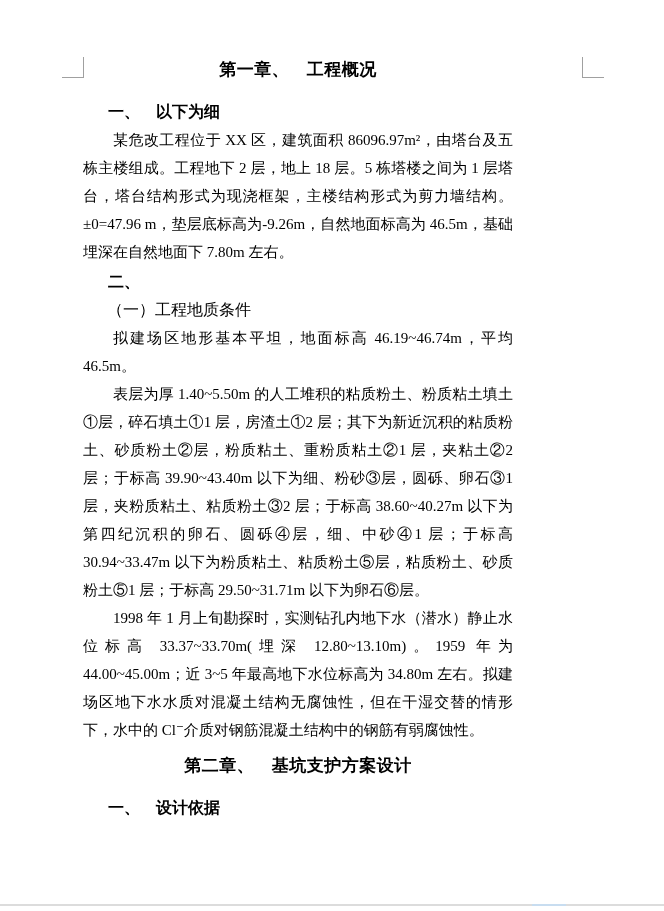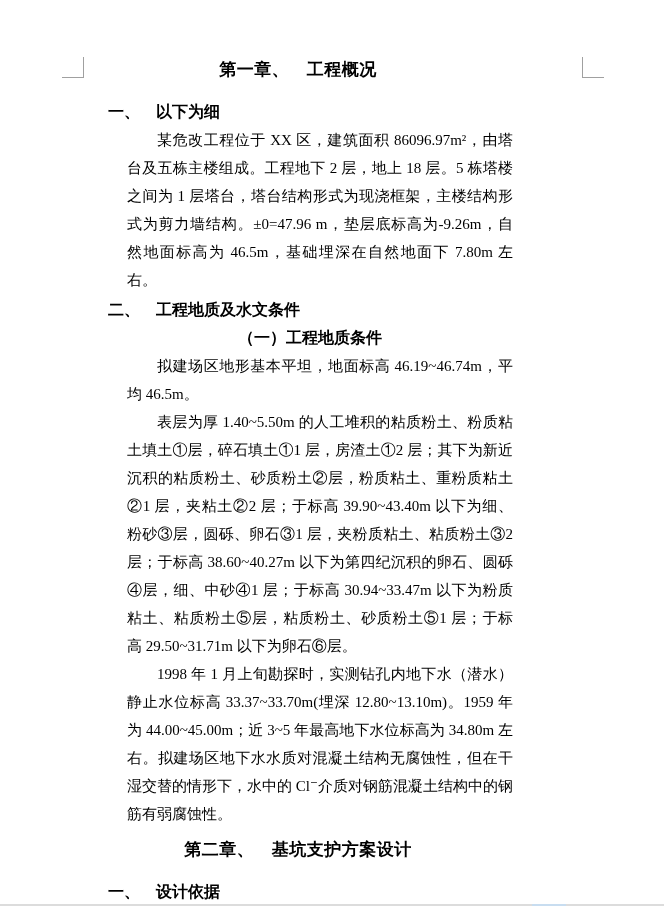--- a/index.html
+++ b/index.html
@@ -45,32 +45,30 @@
     font-size: 16px;
     line-height: 28px;
   }
   .section-heading.first { margin-top: 15px; }
   .section-heading.second { margin-top: 2px; }
   .sec-num { display: inline-block; width: 48px; flex: 0 0 48px; }
 
   .sub-heading {
     margin-left: 24px;
     font-family: "Liberation Sans", "DejaVu Sans", sans-serif;
-    font-weight: bold;
+    font-weight: normal;
     font-size: 16px;
     line-height: 28px;
-    text-align: center;
   }
 
   .body-para {
     font-size: 15px;
     line-height: 28px;
     text-align: justify;
     text-indent: 2em;
-    margin-left: 44px;
   }
 
   .ref-list { margin-top: -4px; }
   .ref-item {
     font-size: 15px;
     line-height: 28.5px;
     padding-left: 27px;
   }
 
   .bottom-edge {
@@ -100,21 +98,20 @@
 
     <div class="section-heading first">
       <span class="sec-num">一、</span>
       <span class="sec-label">以下为细</span>
     </div>
 
     <p class="body-para">某危改工程位于 XX 区，建筑面积 86096.97m²，由塔台及五栋主楼组成。工程地下 2 层，地上 18 层。5 栋塔楼之间为 1 层塔台，塔台结构形式为现浇框架，主楼结构形式为剪力墙结构。±0=47.96 m，垫层底标高为-9.26m，自然地面标高为 46.5m，基础埋深在自然地面下 7.80m 左右。</p>
 
     <div class="section-heading second">
       <span class="sec-num">二、</span>
-      <span class="sec-label">工程地质及水文条件</span>
     </div>
 
     <div class="sub-heading">（一）工程地质条件</div>
 
     <p class="body-para">拟建场区地形基本平坦，地面标高 46.19~46.74m，平均 46.5m。</p>
 
     <p class="body-para">表层为厚 1.40~5.50m 的人工堆积的粘质粉土、粉质粘土填土①层，碎石填土①1 层，房渣土①2 层；其下为新近沉积的粘质粉土、砂质粉土②层，粉质粘土、重粉质粘土②1 层，夹粘土②2 层；于标高 39.90~43.40m 以下为细、粉砂③层，圆砾、卵石③1 层，夹粉质粘土、粘质粉土③2 层；于标高 38.60~40.27m 以下为第四纪沉积的卵石、圆砾④层，细、中砂④1 层；于标高 30.94~33.47m 以下为粉质粘土、粘质粉土⑤层，粘质粉土、砂质粉土⑤1 层；于标高 29.50~31.71m 以下为卵石⑥层。</p>
 
 
     <p class="body-para">1998 年 1 月上旬勘探时，实测钻孔内地下水（潜水）静止水位标高 33.37~33.70m(埋深 12.80~13.10m)。1959 年为 44.00~45.00m；近 3~5 年最高地下水位标高为 34.80m 左右。拟建场区地下水水质对混凝土结构无腐蚀性，但在干湿交替的情形下，水中的 Cl⁻介质对钢筋混凝土结构中的钢筋有弱腐蚀性。</p>

